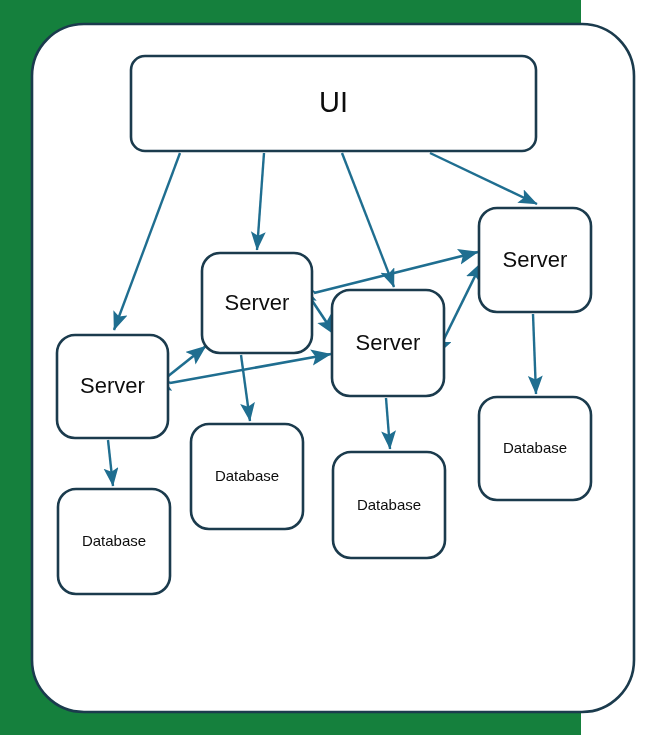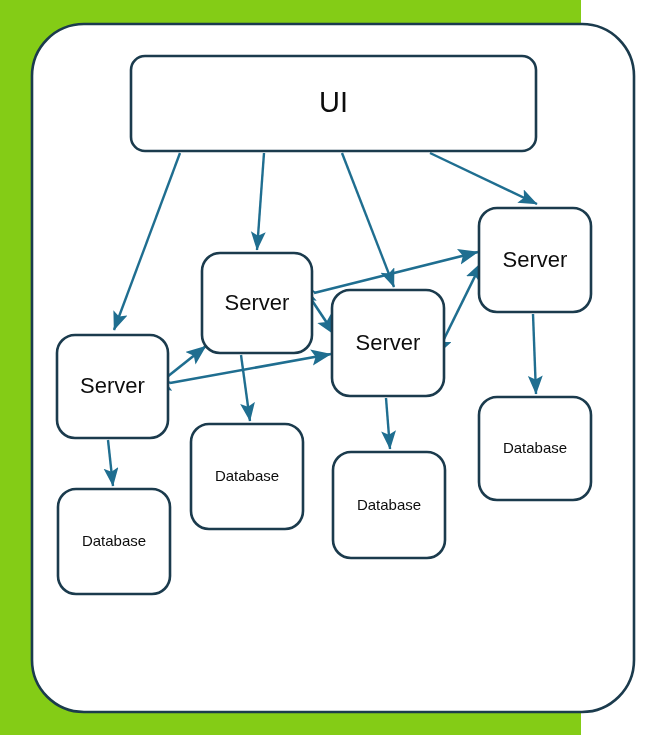--- a/index.html
+++ b/index.html
@@ -11,21 +11,21 @@
   body {
     width: 655px;
     height: 735px;
     font-family: "Liberation Sans", sans-serif;
     overflow: hidden;
   }
   #diagram-root {
     position: relative;
     width: 581px;
     height: 735px;
-    background: #84cc16;
+    background: #15803d;
   }
   svg.canvas {
     position: absolute;
     top: 0;
     left: 0;
     width: 655px;
     height: 735px;
   }
   .node-label {
     fill: #0d0d0d;

